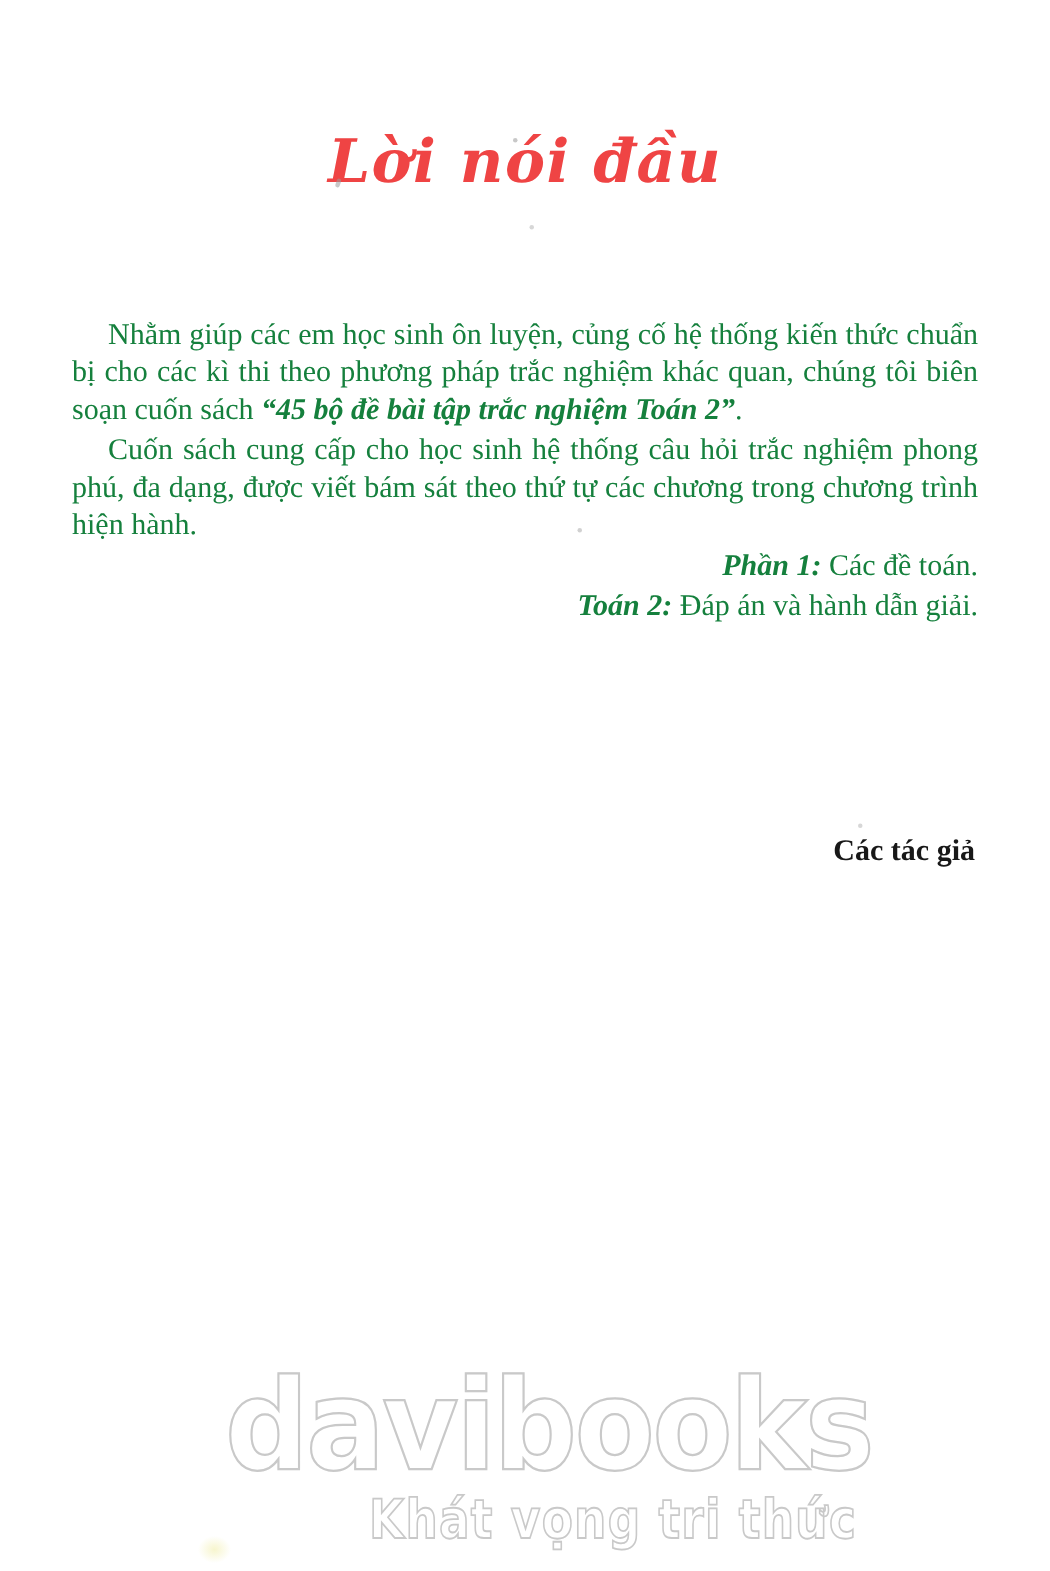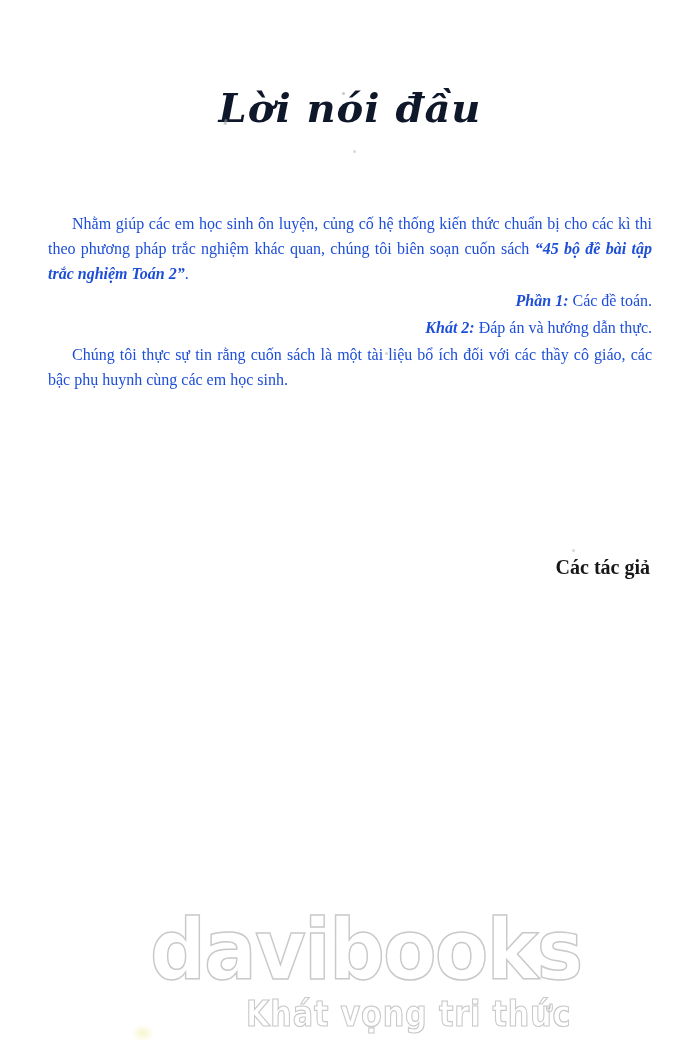--- a/index.html
+++ b/index.html
@@ -17,30 +17,30 @@
   }
   .title {
     position: absolute;
     top: 84px; left: 0; width: 100%;
     text-align: center;
     font-family: "DejaVu Serif", serif;
     font-style: italic;
     font-weight: bold;
     font-size: 40px;
     letter-spacing: 1px;
-    color: #0f172a;
+    color: #ef4444;
   }
   .body-text {
     position: absolute;
     top: 211px; left: 48px;
     width: 604px;
-    font-size: 16px;
+    font-size: 20px;
     line-height: 25px;
     text-align: justify;
-    color: #1d4ed8;
+    color: #15803d;
   }
   p.para { text-indent: 24px; margin: 0 0 2px 0; }
   p.part { text-indent: 56px; margin: 0 0 2px 0; text-align: right; }
   .book-title, .part-label { font-weight: bold; font-style: italic; }
   .signature {
     position: absolute;
     top: 556px; right: 50px;
     font-size: 20px;
     font-weight: bold;
     color: #181818;
@@ -88,27 +88,27 @@
 </head>
 <body>
 
 <div class="page">
 
   <h1 class="title">Lời nói đầu</h1>
 
   <div class="body-text">
     <p class="para"><span>Nhằm giúp các em học sinh ôn luyện, củng cố hệ thống kiến thức chuẩn bị cho các kì thi theo phương pháp trắc nghiệm khác quan, chúng tôi biên soạn cuốn sách </span><span class="book-title">“45 bộ đề bài tập trắc nghiệm Toán 2”</span><span>.</span></p>
 
+    <p class="para">Cuốn sách cung cấp cho học sinh hệ thống câu hỏi trắc nghiệm phong phú, đa dạng, được viết bám sát theo thứ tự các chương trong chương trình hiện hành.</p>
 
 
     <p class="part"><span class="part-label">Phần 1:</span> <span>Các đề toán.</span></p>
 
-    <p class="part"><span class="part-label">Khát 2:</span> <span>Đáp án và hướng dẫn thực.</span></p>
+    <p class="part"><span class="part-label">Toán 2:</span> <span>Đáp án và hành dẫn giải.</span></p>
 
-    <p class="para">Chúng tôi thực sự tin rằng cuốn sách là một tài liệu bổ ích đối với các thầy cô giáo, các bậc phụ huynh cùng các em học sinh.</p>
 
   </div>
 
   <div class="signature">Các tác giả</div>
 
   <div class="watermark">
     <div class="wm-brand">davibooks</div>
     <div class="wm-slogan">Khát vọng tri thức</div>
   </div>
 

